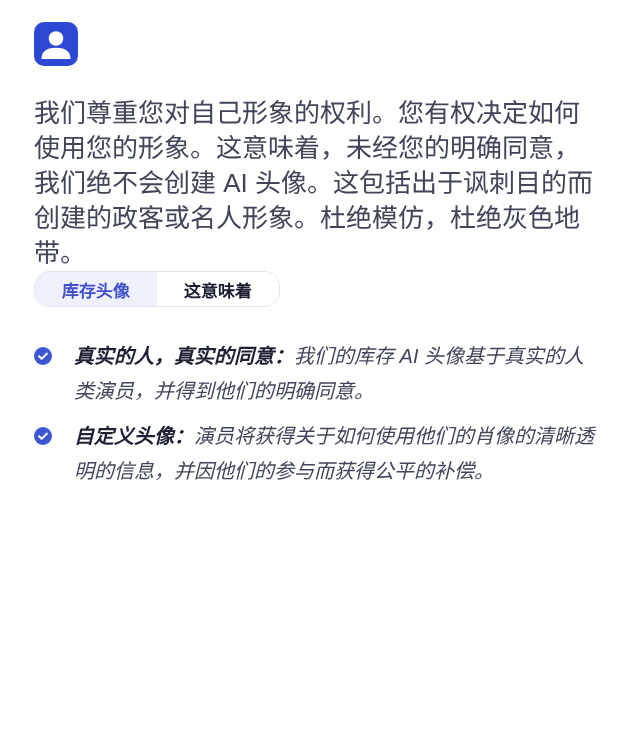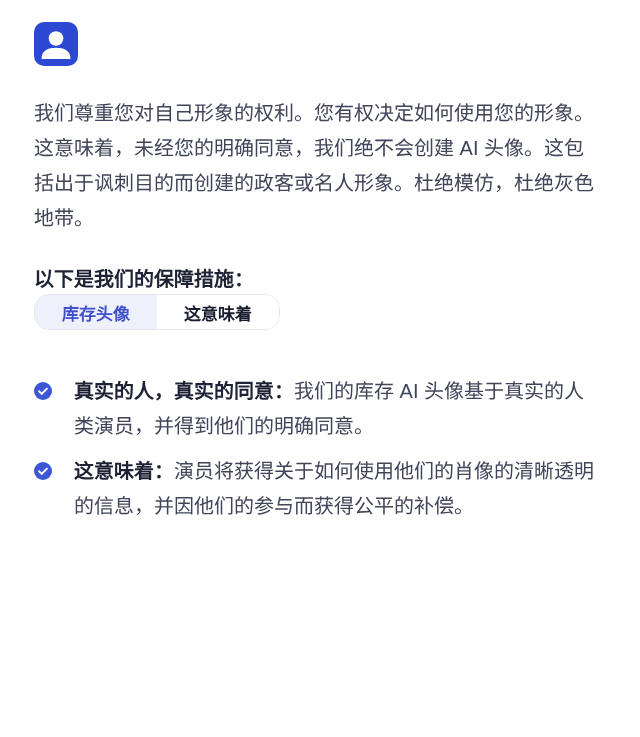--- a/index.html
+++ b/index.html
@@ -39,21 +39,21 @@
   .avatar-badge svg { display: block; }
   h1.page-title {
     margin: 28px 0 0 0;
     font-size: 46px;
     line-height: 1.05;
     font-weight: 700;
     color: var(--heading-color);
   }
   .intro {
     margin: 30px 0 0 0;
-    font-size: 20px;
+    font-size: 26px;
     line-height: 35px;
     color: var(--body-text);
   }
   .subheading {
     margin: 28px 0 0 0;
     font-size: 20px;
     line-height: 30px;
     font-weight: 700;
     color: var(--strong-text);
   }
@@ -79,22 +79,23 @@
     background: #fff;
     color: var(--tab-inactive-text);
     cursor: pointer;
   }
   .tab.active {
     background: var(--tab-active-bg);
     color: var(--tab-active-text);
   }
   ul.safeguards {
     list-style: none;
-    margin: 44px 0 0 0;
+    margin: 32px 0 0 0;
     padding: 0;
+    font-style: italic;
   }
   ul.safeguards li {
     display: flex;
     align-items: flex-start;
     gap: 22px;
     margin-bottom: 10px;
     font-size: 20px;
     line-height: 35px;
     color: var(--body-text);
   }
@@ -118,37 +119,36 @@
   <div class="avatar-badge">
     <svg width="44" height="44" viewBox="0 0 44 44" aria-hidden="true">
       <circle cx="22" cy="16.5" r="7.3" fill="#ffffff"></circle>
       <path d="M7.5,37 C7.5,28.5 14,25.8 22,25.8 C30,25.8 36.5,28.5 36.5,37 Z" fill="#ffffff"></path>
     </svg>
   </div>
 
 
   <p class="intro">我们尊重您对自己形象的权利。您有权决定如何使用您的形象。这意味着，未经您的明确同意，我们绝不会创建 AI 头像。这包括出于讽刺目的而创建的政客或名人形象。杜绝模仿，杜绝灰色地带。</p>
 
-  <p class="subheading">以下是我们的保障措施：</p>
 
   <div class="tabs" role="tablist">
     <button class="tab active" role="tab">库存头像</button>
     <button class="tab" role="tab">这意味着</button>
   </div>
 
   <ul class="safeguards">
     <li>
       <svg class="check-icon" viewBox="0 0 18 18" aria-hidden="true">
         <circle cx="9" cy="9" r="9" fill="#3b57d4"></circle>
         <path d="M5.1,9.3 L7.7,11.9 L12.9,6.6" fill="none" stroke="#ffffff" stroke-width="2" stroke-linecap="round" stroke-linejoin="round"></path>
       </svg>
       <span class="safeguard-text"><strong>真实的人，真实的同意：</strong><span>我们的库存 AI 头像基于真实的人类演员，并得到他们的明确同意。</span></span>
     </li>
     <li>
       <svg class="check-icon" viewBox="0 0 18 18" aria-hidden="true">
         <circle cx="9" cy="9" r="9" fill="#3b57d4"></circle>
         <path d="M5.1,9.3 L7.7,11.9 L12.9,6.6" fill="none" stroke="#ffffff" stroke-width="2" stroke-linecap="round" stroke-linejoin="round"></path>
       </svg>
-      <span class="safeguard-text"><strong>这意味着：</strong><span>演员将获得关于如何使用他们的肖像的清晰透明的信息，并因他们的参与而获得公平的补偿。</span></span>
+      <span class="safeguard-text"><strong>自定义头像：</strong><span>演员将获得关于如何使用他们的肖像的清晰透明的信息，并因他们的参与而获得公平的补偿。</span></span>
     </li>
   </ul>
 
 </div>
 
 </body></html>

